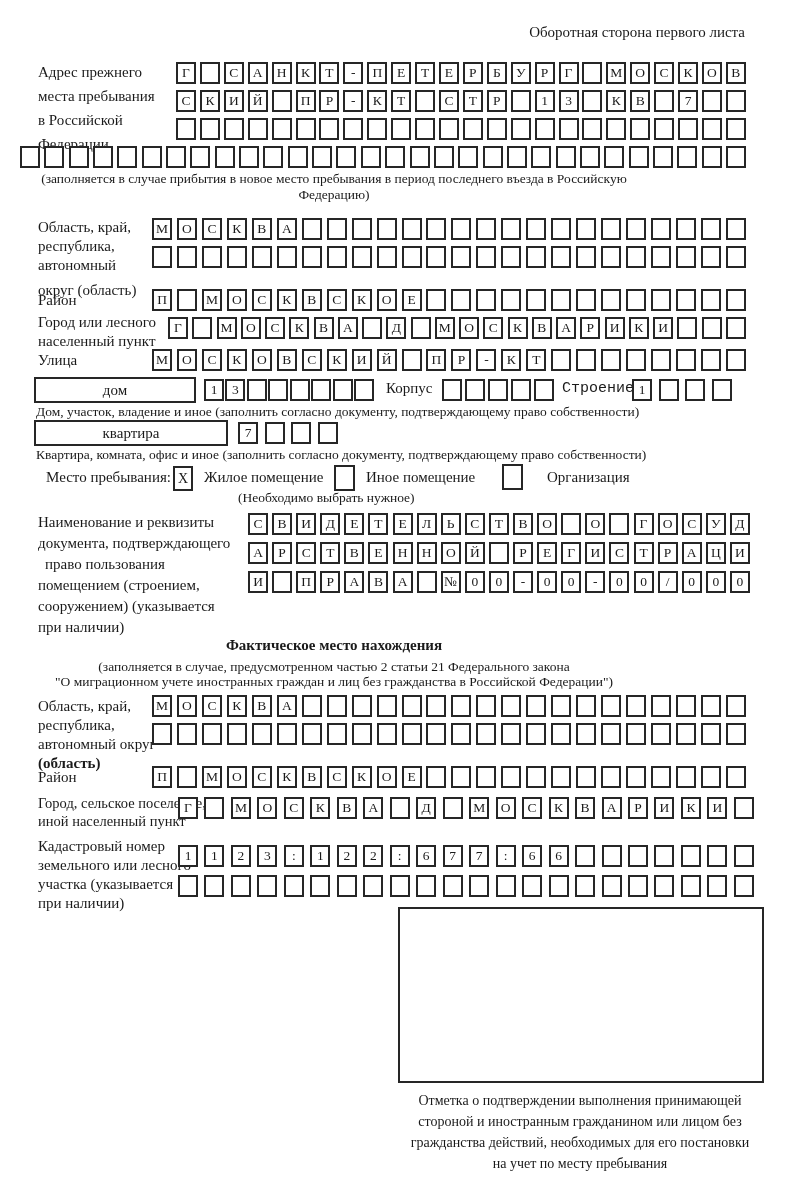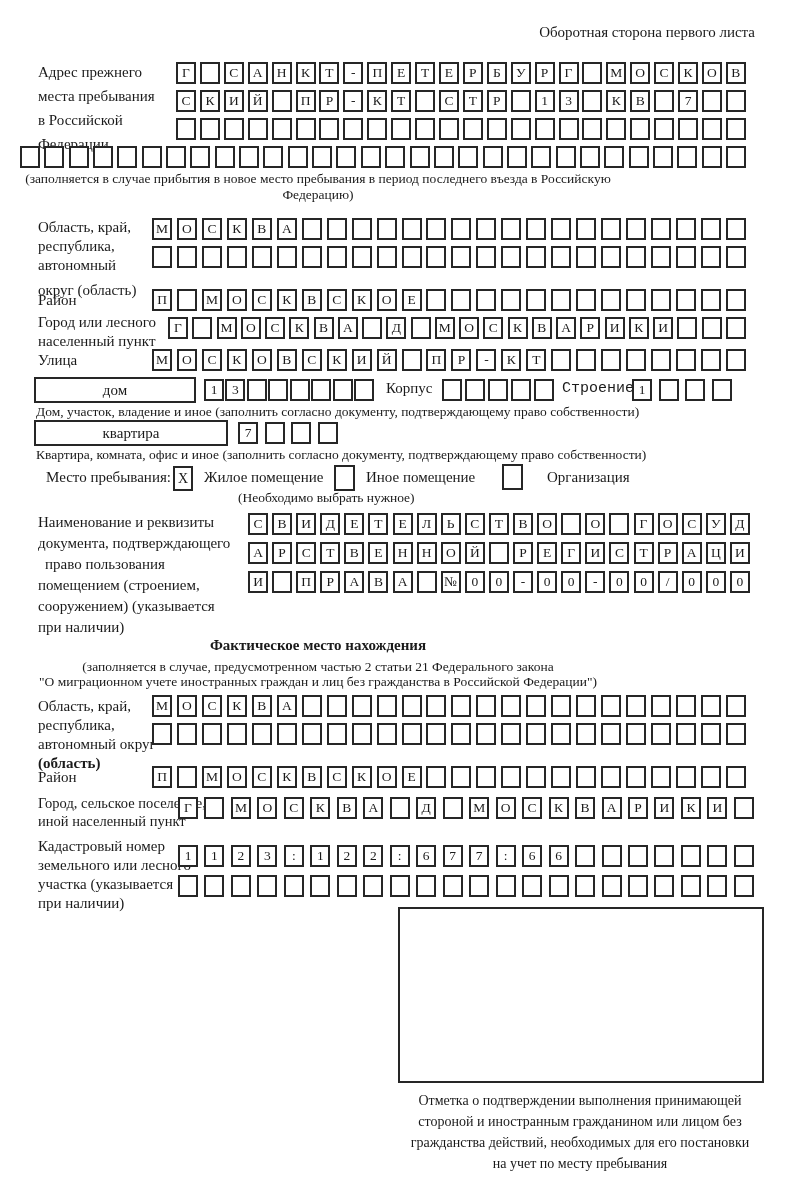--- a/index.html
+++ b/index.html
@@ -1,40 +1,40 @@
 <!DOCTYPE html>
 <html><head>
 <meta charset="utf-8">
 <style>
   html,body{margin:0;padding:0;background:#fff;}
   .page{position:relative;width:800px;height:1180px;background:#ffffff;overflow:hidden;
         font-family:"Liberation Serif","DejaVu Serif",serif;color:#1a1a1a;}
   .abs{position:absolute;white-space:nowrap;}
   .lbl{font-size:15px;}
   .note{font-size:13.5px;}
-  .center{left:0;width:636px;text-align:center;white-space:normal;}
+  .center{left:16px;width:636px;text-align:center;white-space:normal;}
   .bold{font-weight:bold;}
   .row{position:absolute;display:flex;justify-content:space-between;}
   .cell{width:20px;height:22px;border:2px solid #262626;box-sizing:border-box;
         display:flex;align-items:center;justify-content:center;
         font-size:13.5px;flex:0 0 auto;background:#fff;}
   .widebox{position:absolute;border:2px solid #262626;box-sizing:border-box;
         display:flex;align-items:center;justify-content:center;font-size:15px;background:#fff;}
   .chk{position:absolute;width:20px;height:25px;border:2px solid #262626;box-sizing:border-box;
         display:flex;align-items:center;justify-content:center;font-size:14px;background:#fff;}
   .stampbox{position:absolute;border:2px solid #262626;box-sizing:border-box;background:#fff;}
   .caption{position:absolute;left:355px;top:1090px;width:450px;text-align:center;
         font-size:14px;line-height:21px;white-space:normal;}
 </style>
 </head>
 <body>
 
 <div class="page">
 
-  <div class="abs lbl" style="top:24px;right:45px;">Оборотная сторона первого листа</div>
+  <div class="abs lbl" style="top:24px;right:55px;">Оборотная сторона первого листа</div>
 
   <div class="abs lbl" style="left:38px;top:64px;">Адрес прежнего</div>
   <div class="abs lbl" style="left:38px;top:88px;">места пребывания</div>
   <div class="abs lbl" style="left:38px;top:112px;">в Российской</div>
   <div class="abs lbl" style="left:38px;top:136px;">Федерации</div>
 
   <div class="row" style="left:176px;top:62px;width:570px;">
       <div class="cell">Г</div>
       <div class="cell"></div>
       <div class="cell">С</div>

